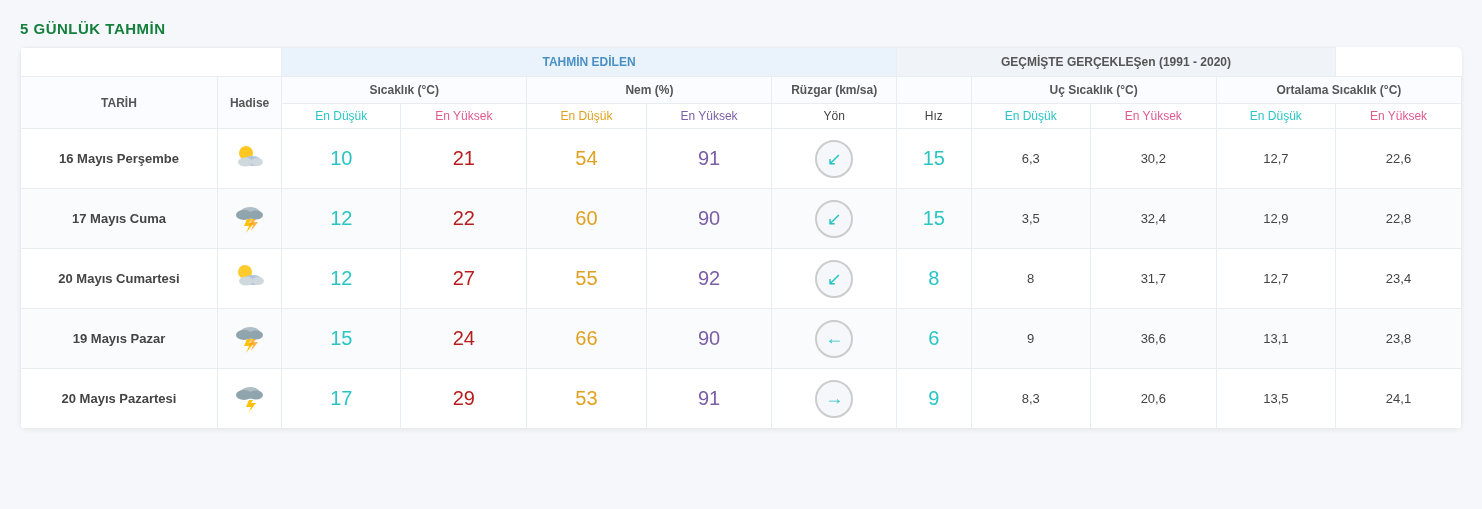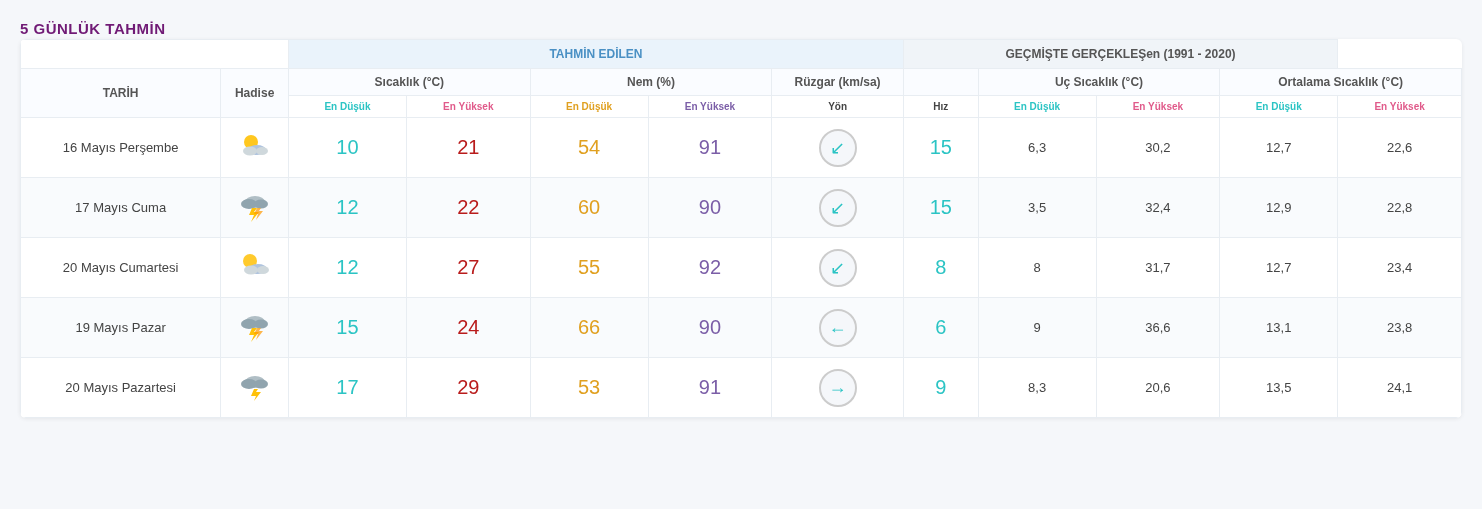--- a/index.html
+++ b/index.html
@@ -5,22 +5,22 @@
     * { box-sizing: border-box; margin: 0; padding: 0; }
     body {
       font-family: Arial, sans-serif;
       background: #f5f7fa;
       padding: 20px;
       color: #444;
     }
     .page-title {
       font-size: 15px;
       font-weight: bold;
-      color: #701a75;
-      margin-bottom: 2px;
+      color: #15803d;
+      margin-bottom: 10px;
       letter-spacing: 0.5px;
     }
     .weather-table {
       width: 100%;
       border-collapse: collapse;
       background: #fff;
       border-radius: 6px;
       overflow: hidden;
       box-shadow: 0 1px 4px rgba(0,0,0,0.07);
     }
@@ -54,41 +54,42 @@
       background: #fff;
       padding: 6px 4px;
       font-size: 12px;
       color: #555;
     }
     .row-sub-header th.sub-bg {
       background: #fafcff;
     }
     .row-color-header th {
       padding: 5px 19px;
-      font-size: 10px;
-      font-weight: 700;
+      font-size: 12px;
+      font-weight: 400;
       background: #fff;
     }
     .col-cyan { color: #2bc4c4; }
     .col-pink  { color: #e05a8a; }
     .col-gold  { color: #e0a020; }
     .col-purple{ color: #7b5ea7; }
     
     .data-row td {
       padding: 10px 6px;
       font-size: 13px;
       color: #444;
     }
     .data-row:nth-child(odd) { background: #fff; }
     .data-row:nth-child(even) { background: #f9fbfd; }
     .date-cell {
       font-size: 13px;
       color: #444;
       white-space: nowrap;
       padding: 10px 14px !important;
+      font-weight: bold;
     }
     .temp-low  { color: #2bc4c4; font-size: 20px; font-weight: 500; }
     .temp-high { color: #b91c1c; font-size: 20px; font-weight: 500; }
     .nem-low   { color: #e0a020; font-size: 20px; font-weight: 500; margin-top: 48px; }
     .nem-high  { color: #7b5ea7; font-size: 20px; font-weight: 500; }
     .wind-speed { color: #2bc4c4; font-size: 20px; font-weight: 500; }
     .hist-val  { color: #555; font-size: 13px; }
 
     
     .wind-arrow-cell { position: relative; }

